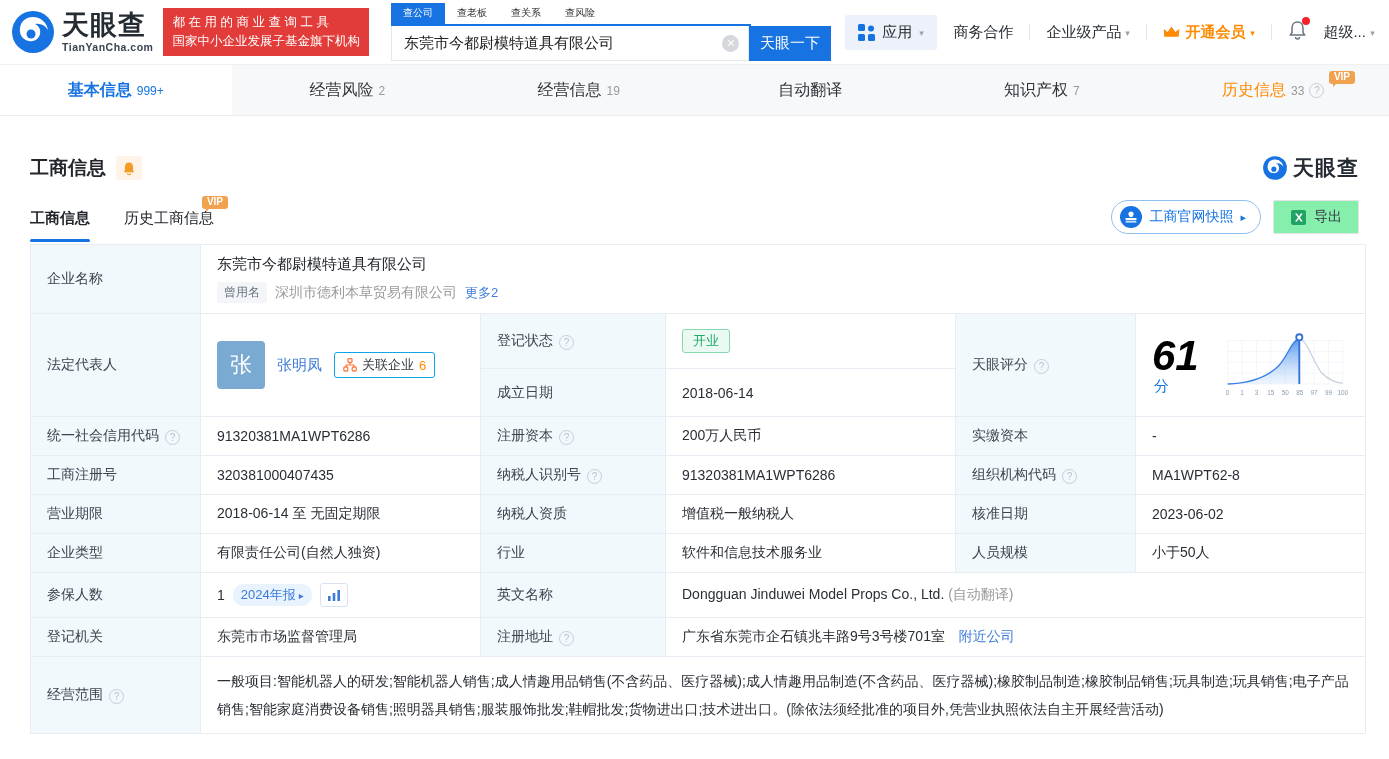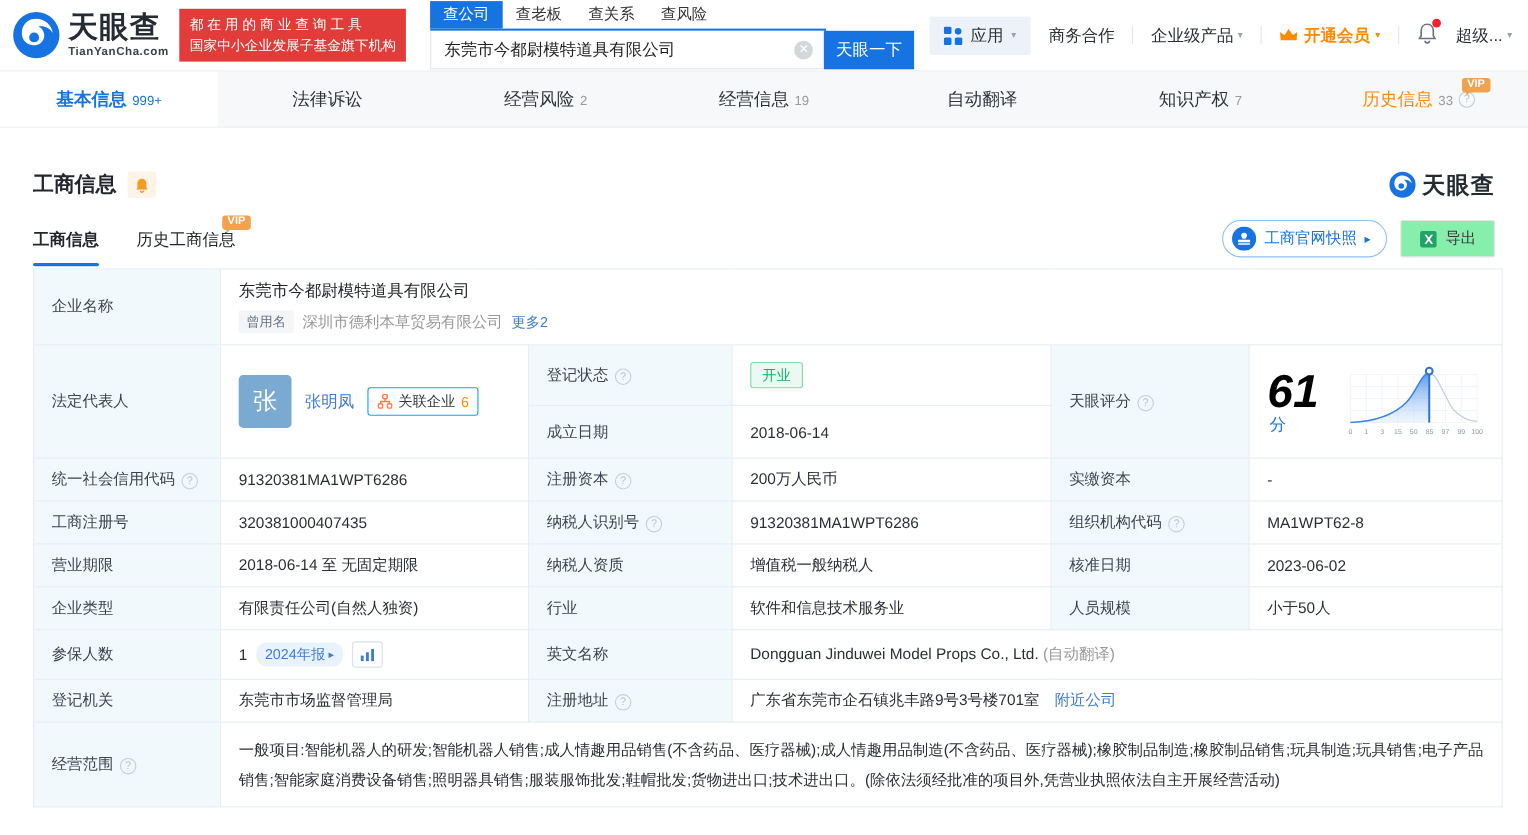--- a/index.html
+++ b/index.html
@@ -9,21 +9,21 @@
   
   .topbar { height:64px; display:flex; align-items:center; padding:0 14px 0 10px; }
   .logo { display:flex; align-items:center; gap:6px; cursor:pointer; }
   .logo-text { display:flex; flex-direction:column; line-height:1; }
   .logo-brand { font-size:27px; font-weight:bold; color:#252b33; letter-spacing:1px; }
   .logo-domain { font-size:10.5px; color:#3a4350; font-weight:bold; letter-spacing:.5px; margin-top:3px; }
   .slogan { margin-left:10px; background:#e13c39; color:#fff; padding:5px 9px; font-size:12.5px; line-height:1.55; white-space:nowrap; }
   .slogan .l1 { letter-spacing:3.5px; }
   .search-wrap { margin-left:22px; width:440px; }
   .search-tabs { display:flex; width:360px; border-bottom:2px solid #1673e1; }
-  .search-tab { font-size:14px; padding:3px 12px 4px; color:#333; cursor:pointer; }
+  .search-tab { font-size:10px; padding:3px 12px 4px; color:#333; cursor:pointer; }
   .search-tab.active { background:#1673e1; color:#fff; }
   .search-row { display:flex; }
   .search-input-box { position:relative; width:360px; }
   .search-input { width:100%; height:35px; border:1px solid #e4e7eb; border-top:none; padding:0 34px 0 12px; font-size:15px; color:#222; outline:none; font-family:inherit; }
   .clear-btn { position:absolute; right:10px; top:9px; width:17px; height:17px; border-radius:50%; background:#d4d7db; color:#fff; font-size:11px; line-height:17px; text-align:center; cursor:pointer; }
   .search-btn { width:82px; height:35px; background:#1673e1; color:#fff; font-size:15px; border:none; cursor:pointer; font-family:inherit; }
   .top-menu { margin-left:auto; display:flex; align-items:center; gap:16px; white-space:nowrap; }
   .apps-box { display:flex; align-items:center; gap:7px; background:#edf2fa; padding:8px 13px; border-radius:2px; font-size:15px; color:#2a2f36; cursor:pointer; }
   .caret { display:inline-block; font-size:10px; color:#9aa3ad; transform:scale(.9); }
   .menu-item { font-size:15px; color:#2a2f36; cursor:pointer; display:flex; align-items:center; gap:4px; }
@@ -172,23 +172,20 @@
         <span>超级...</span>
         <span class="caret">▾</span>
       </span>
     </div>
   </div>
 
   <div class="nav-tabs">
     <div class="nav-tab active">
       <span>基本信息</span>
       <span class="nav-count">999+</span>
-    </div>
-    <div class="nav-tab">
-      <span>法律诉讼</span>
     </div>
     <div class="nav-tab">
       <span>经营风险</span>
       <span class="nav-count">2</span>
     </div>
     <div class="nav-tab">
       <span>经营信息</span>
       <span class="nav-count">19</span>
     </div>
     <div class="nav-tab">

